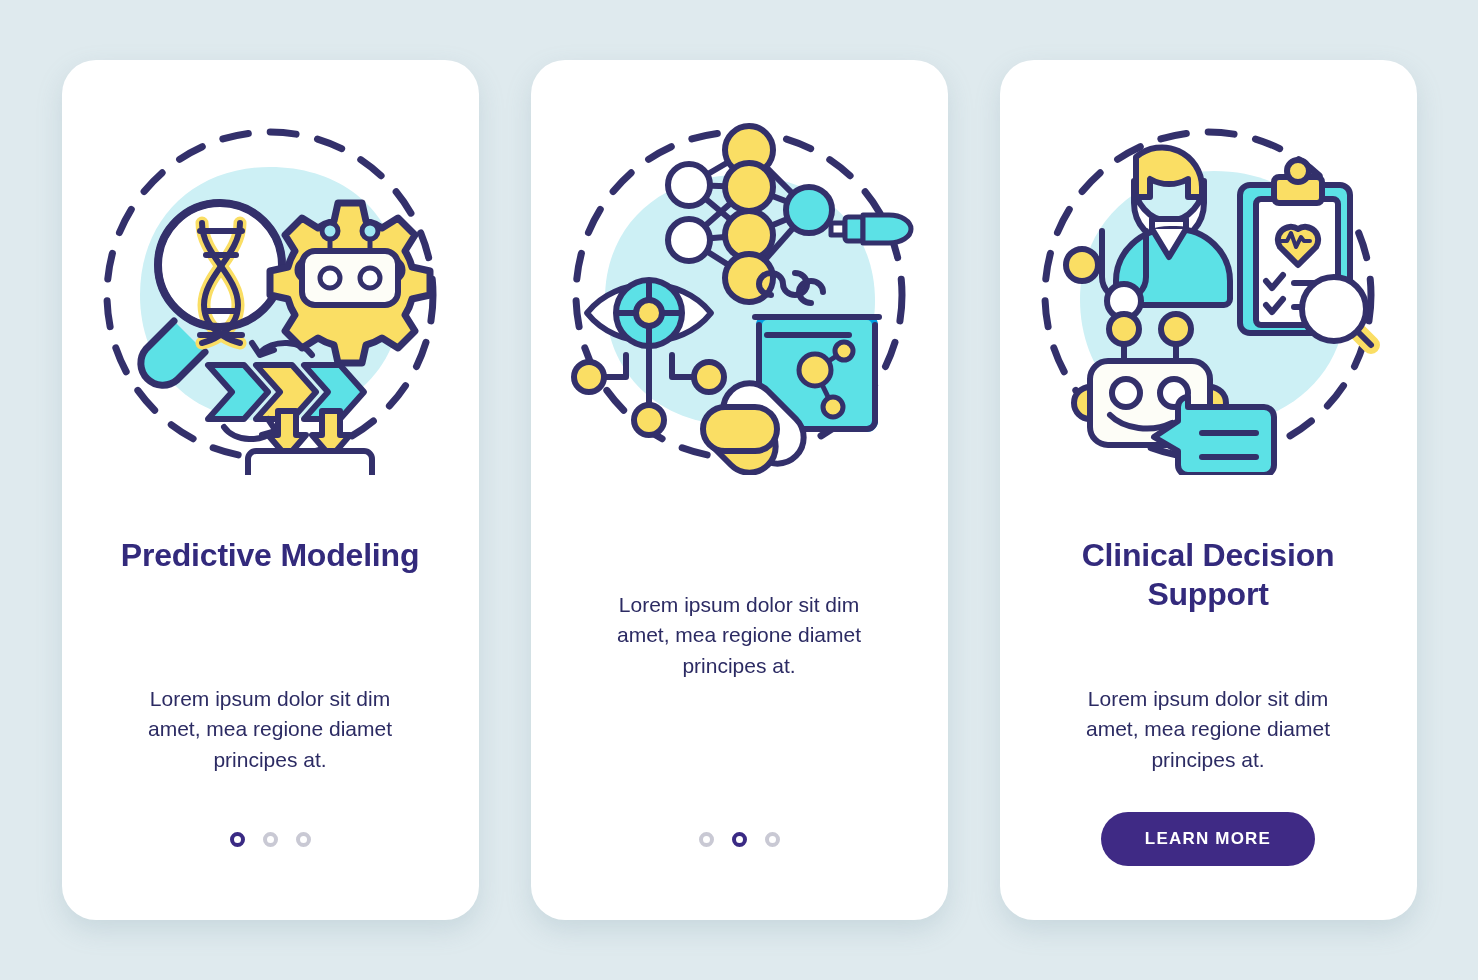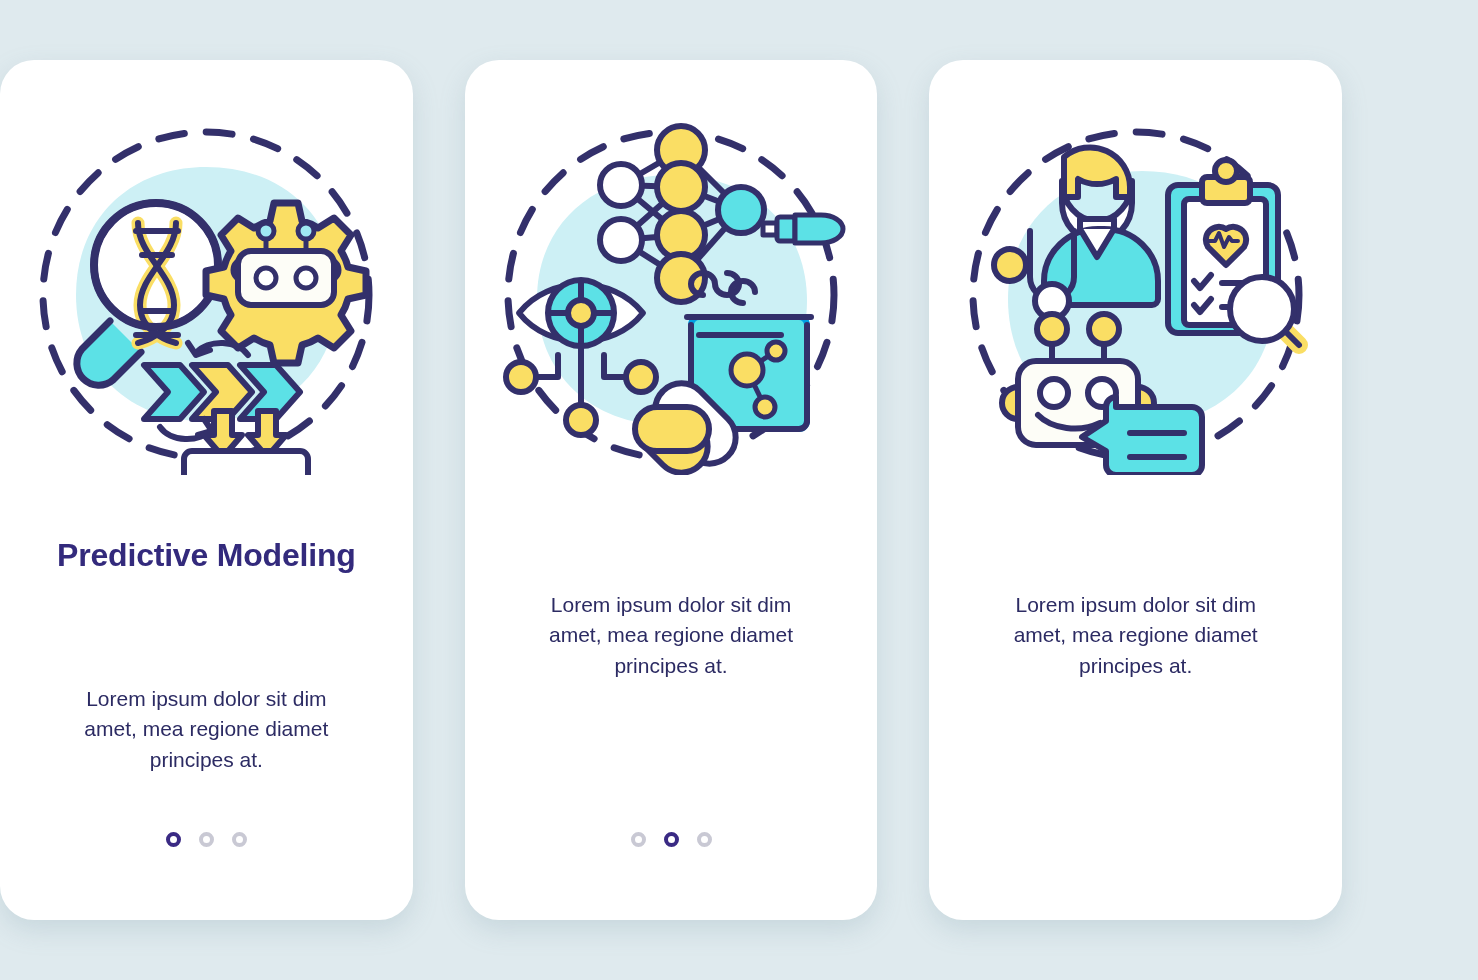--- a/index.html
+++ b/index.html
@@ -3,21 +3,21 @@
 <meta charset="utf-8">
 <style>
   html,body{margin:0;padding:0;}
   body{
     width:1478px;height:980px;
     background:#dfeaee;
     font-family:"Liberation Sans","DejaVu Sans",sans-serif;
     overflow:hidden;
   }
   .stage{
-    position:relative;width:1342px;height:980px;
+    position:relative;width:1478px;height:980px;
     display:flex;align-items:center;justify-content:center;
     gap:52px;
   }
   .card{
     position:relative;
     width:417px;height:860px;
     background:#ffffff;
     border-radius:34px;
     box-shadow:0 10px 26px rgba(120,150,165,.22);
     display:flex;flex-direction:column;align-items:center;
@@ -297,21 +297,25 @@
           <circle cx="98" cy="278" r="14" fill="#ffffff" stroke="#33306b" stroke-width="6"></circle>
           <circle cx="146" cy="278" r="14" fill="#ffffff" stroke="#33306b" stroke-width="6"></circle>
           <path d="M82 300 a44 30 0 0 0 62 8" fill="none" stroke="#33306b" stroke-width="6"></path>
           <path d="M160 292 h76 a10 10 0 0 1 10 10 v48 a10 10 0 0 1 -10 10 h-76 a10 10 0 0 1 -10 -10 v-14 l-24 -14 l24 -16 v-14 a10 10 0 0 1 10 -10 Z" fill="#5ce1e6" stroke="#33306b" stroke-width="6"></path>
           <line x1="174" y1="318" x2="228" y2="318" stroke-width="6"></line>
           <line x1="174" y1="342" x2="228" y2="342" stroke-width="6"></line>
         </g>
       </svg>
     </div>
 
+    <div class="title-wrap">
+      <h2 class="title">Clinical Decision Support</h2>
+    </div>
     <div class="desc-wrap">
       <p class="desc">Lorem ipsum dolor sit dim amet, mea regione diamet principes at.</p>
     </div>
 
     <div class="spacer"></div>
 
+    <button class="cta">LEARN MORE</button>
   </div>
 
 </div>
 
 </body></html>

